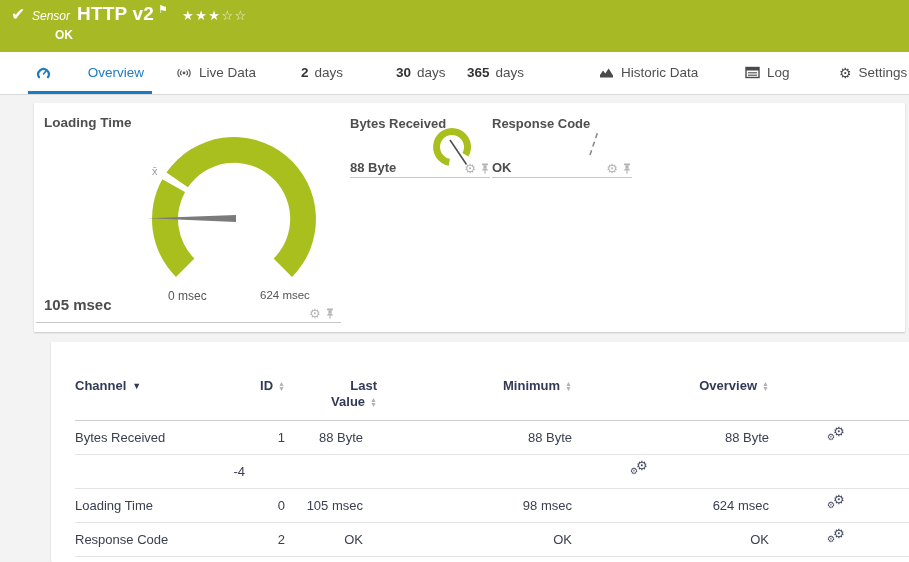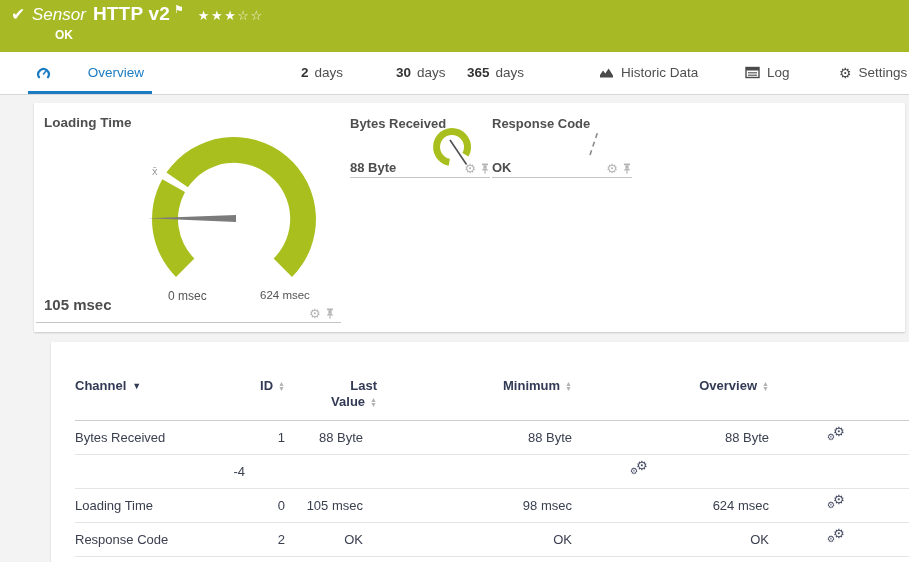--- a/index.html
+++ b/index.html
@@ -4,21 +4,21 @@
 <style>
   html,body{margin:0;padding:0;}
   body{font-family:"Liberation Sans","DejaVu Sans",sans-serif;background:#e9e9e9;}
   .page{position:relative;width:909px;height:562px;background:#f3f3f3;overflow:hidden;}
 
   
   .topbar{position:absolute;top:0;left:0;width:909px;height:52px;background:#a7ba25;color:#fff;}
   .topbar .chk{position:absolute;left:11px;top:4px;font-size:17px;font-weight:bold;}
   .titleblock{position:absolute;left:32px;top:3px;}
   .titlerow{display:flex;align-items:baseline;white-space:nowrap;}
-  .kind{font-style:italic;font-size:17px;}
+  .kind{font-style:italic;font-size:12px;}
   .sname{font-weight:bold;font-size:19px;margin-left:7px;letter-spacing:.2px;}
   .flag{font-size:11px;margin-left:4px;position:relative;top:-7px;cursor:pointer;}
   .stars{font-size:13px;margin-left:14px;letter-spacing:1.5px;cursor:pointer;}
   .stars .ste{opacity:.85;}
   .status{font-size:12px;font-weight:bold;margin:3px 0 0 23px;}
 
   
   .tabzone{position:absolute;top:52px;left:0;width:909px;height:43px;background:#fff;border-bottom:1px solid #d8d8d8;box-sizing:border-box;}
   .tab{position:absolute;bottom:0;height:40px;display:flex;align-items:center;font-size:13.5px;color:#4f4f4f;cursor:pointer;padding:0 8px;border-bottom:3px solid transparent;box-sizing:border-box;white-space:nowrap;}
   .tab svg,.tab .gearglyph{margin-right:7px;flex:none;}
@@ -90,20 +90,32 @@
     </div>
   </header>
 
   <nav class="tabzone">
     <div class="tab active" style="left:28px;width:124px;">
       <svg width="15" height="14" viewBox="0 0 15 14">
           <path d="M3,11.2 A5.3,5.3 0 1 1 12,11.2" fill="none" stroke="#1b7cc2" stroke-width="2.2" stroke-linecap="round"></path>
           <line x1="7.5" y1="8" x2="10.6" y2="4.2" stroke="#1b7cc2" stroke-width="1.6" stroke-linecap="round"></line>
         </svg>
       <span>Overview</span>
+    </div>
+    <div class="tab" style="left:168px;">
+      <svg width="16" height="14" viewBox="0 0 16 14">
+          <g stroke="#5a5a5a" fill="none" stroke-width="1.2">
+            <path d="M5.6,4.6 a3.4,3.4 0 0 0 0,4.8"></path>
+            <path d="M3.4,3 a6.4,6.4 0 0 0 0,8"></path>
+            <path d="M10.4,4.6 a3.4,3.4 0 0 1 0,4.8"></path>
+            <path d="M12.6,3 a6.4,6.4 0 0 1 0,8"></path>
+          </g>
+          <circle cx="8" cy="7" r="1.4" fill="#5a5a5a"></circle>
+        </svg>
+      <span>Live Data</span>
     </div>
     <div class="tab" style="left:293px;">
       <span class="num">2</span>
       <span>days</span>
     </div>
     <div class="tab" style="left:388px;">
       <span class="num">30</span>
       <span>days</span>
     </div>
     <div class="tab" style="left:459px;">

